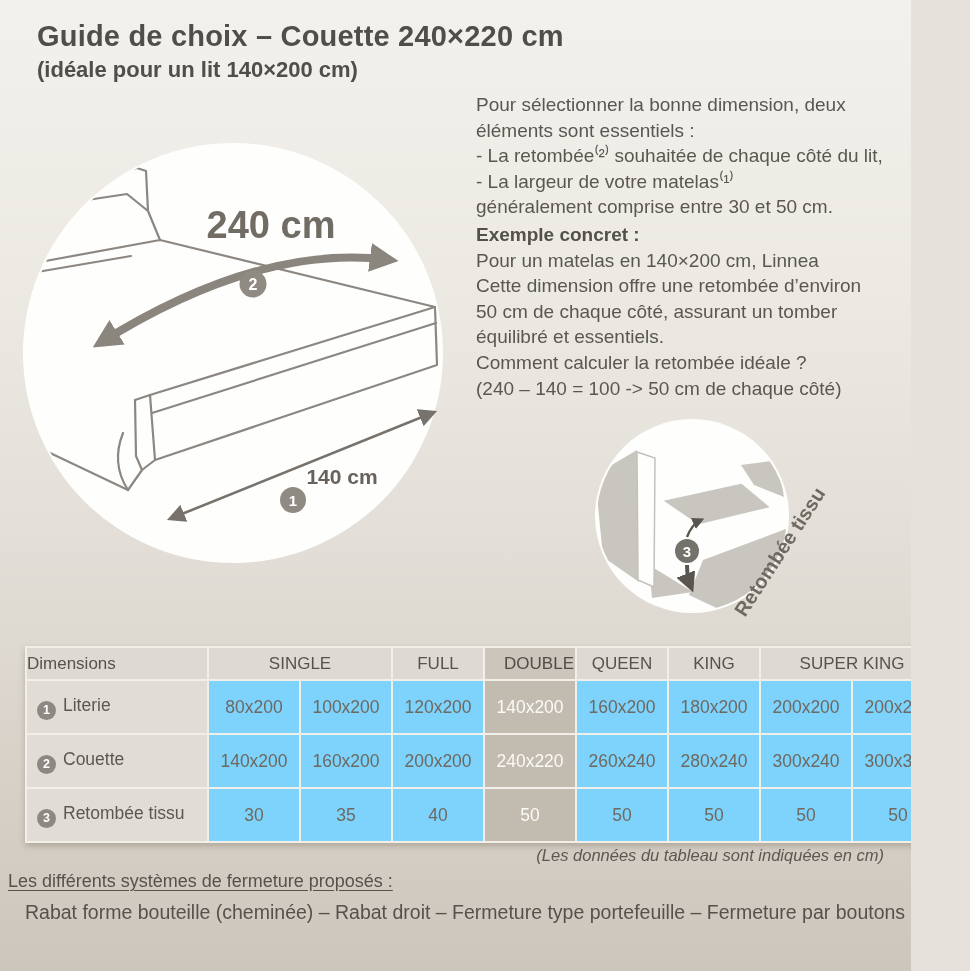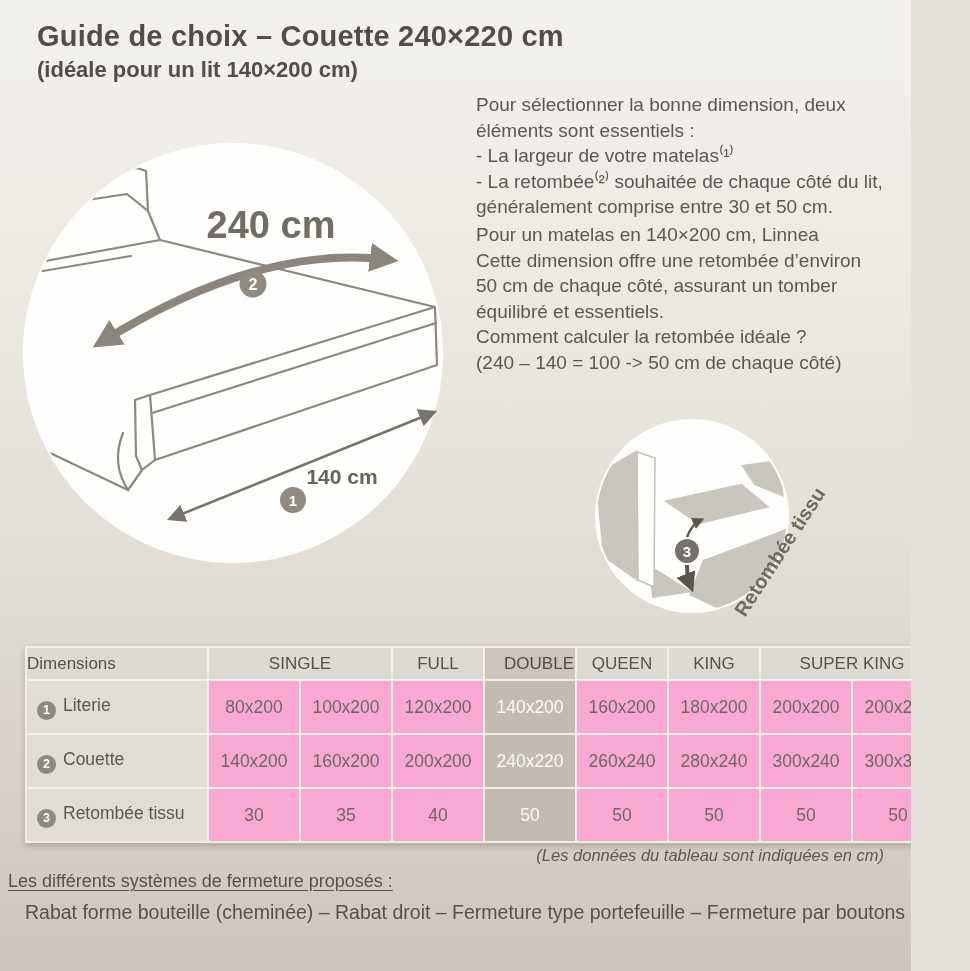--- a/index.html
+++ b/index.html
@@ -21,21 +21,21 @@
   table.dim{
     position:absolute;left:25px;top:646px;width:920px;table-layout:fixed;
     border-collapse:separate;border-spacing:2px;background:#f2efe9;
     box-shadow:0 3px 6px rgba(110,98,80,.35);
   }
   table.dim td{overflow:hidden;white-space:nowrap;}
   col.c-label{width:180px;} col.c-data{width:90px;}
   tr.head td{height:29px;background:#dedad3;color:#56534d;font-size:17px;text-align:center;vertical-align:middle;}
   tr.head td.first{text-align:left;padding-left:0;}
   tr.head td.hl-head{background:#cbc5bb;color:#504d47;text-align:right;}
-  tr.body td{height:50px;background:#f9a8d4;color:#6d6961;font-size:17.5px;text-align:center;vertical-align:middle;}
+  tr.body td{height:50px;background:#7dd3fc;color:#6d6961;font-size:17.5px;text-align:center;vertical-align:middle;}
   tr.body td.label-cell{background:#e2dcd6;color:#5c5851;text-align:left;padding-left:10px;font-size:17.5px;}
   tr.body td.hl{background:#c2bbb0;color:#fbfaf7;}
   .badge{
     display:inline-block;width:19px;height:19px;border-radius:50%;background:#8d8881;
     color:#fff;font-size:12.5px;font-weight:bold;text-align:center;line-height:19px;
     margin-right:7px;vertical-align:-3px;
   }
   .table-note{position:absolute;right:27px;top:846px;font-size:16.5px;font-style:italic;color:#5b5751;}
   .footer-heading{position:absolute;left:8px;top:871px;font-size:18px;color:#55524c;text-decoration:underline;text-underline-offset:3px;}
   .footer-text{position:absolute;left:25px;top:901px;font-size:19.5px;color:#55524c;}
@@ -44,26 +44,27 @@
 <body>
 
 <div class="canvas">
 
   <div class="title">Guide de choix – Couette 240×220 cm</div>
   <div class="subtitle">(idéale pour un lit 140×200 cm)</div>
 
   <div class="textblock intro">
     <div>Pour sélectionner la bonne dimension, deux</div>
     <div>éléments sont essentiels :</div>
+    <div>- La retombée⁽²⁾ souhaitée de chaque côté du lit,</div>
     <div>- La largeur de votre matelas⁽¹⁾</div>
-    <div>- La retombée⁽²⁾ souhaitée de chaque côté du lit,</div>
     <div>généralement comprise entre 30 et 50 cm.</div>
   </div>
 
   <div class="textblock example">
+    <div class="bold-line">Exemple concret :</div>
     <div>Pour un matelas en 140×200 cm, Linnea</div>
     <div>Cette dimension offre une retombée d’environ</div>
     <div>50 cm de chaque côté, assurant un tomber</div>
     <div>équilibré et essentiels.</div>
     <div>Comment calculer la retombée idéale ?</div>
     <div>(240 – 140 = 100  -&gt; 50 cm de chaque côté)</div>
   </div>
 
   <svg class="main-diagram" viewBox="0 0 430 430">
     <defs>

